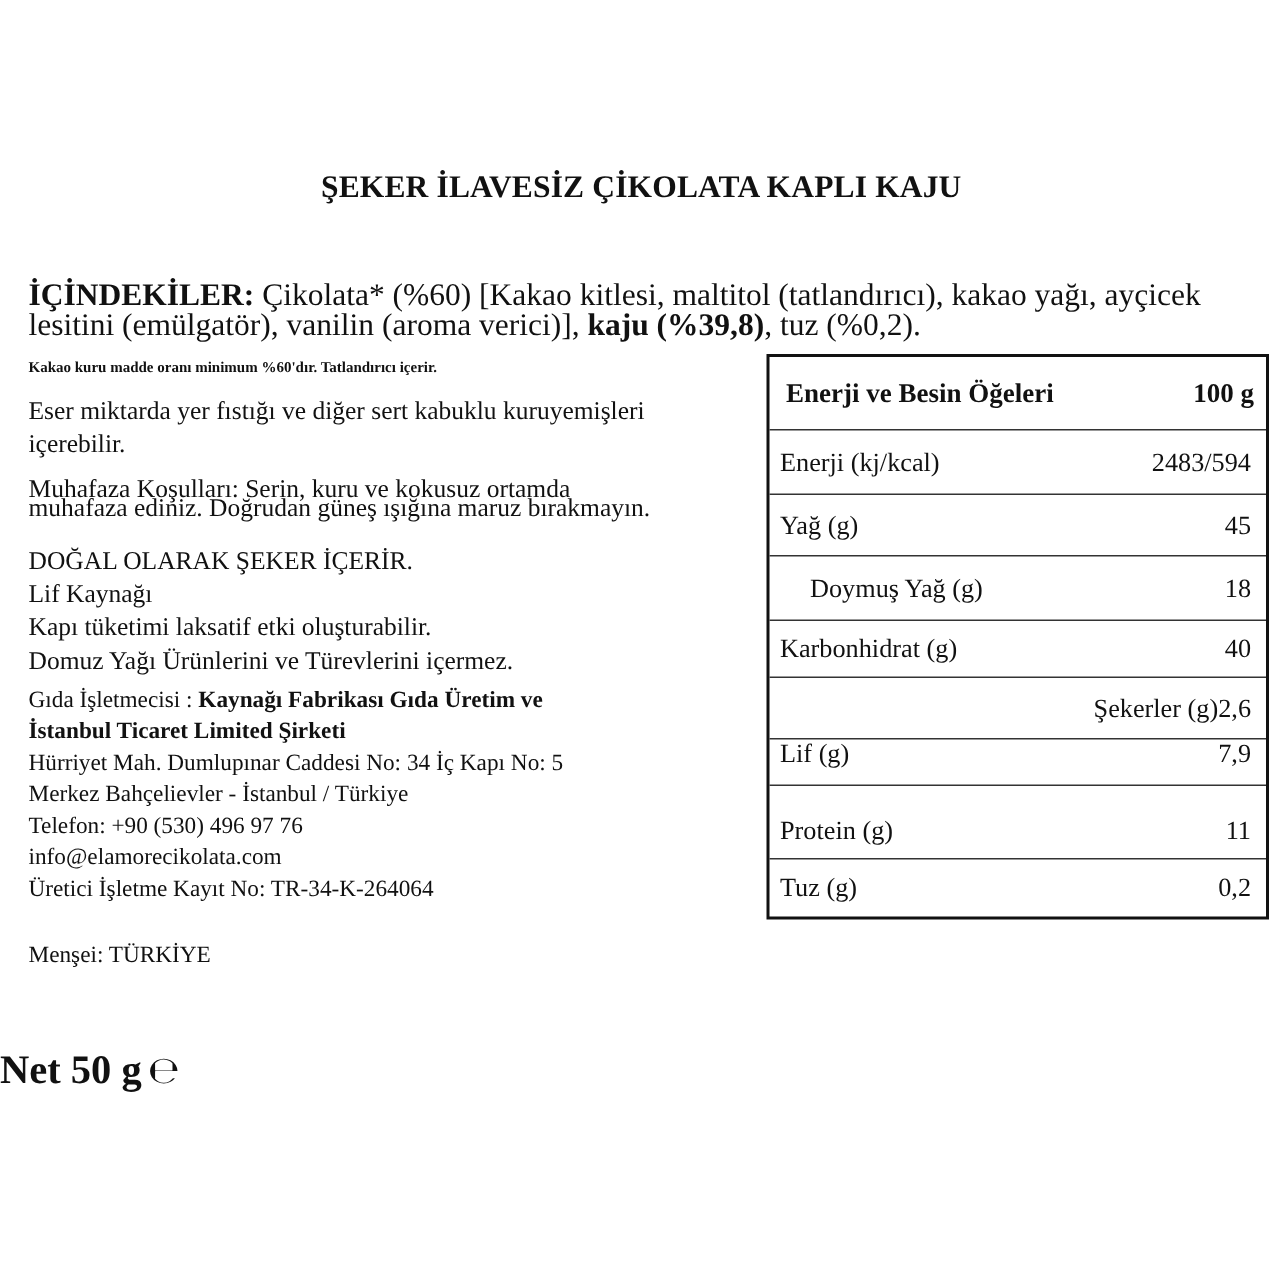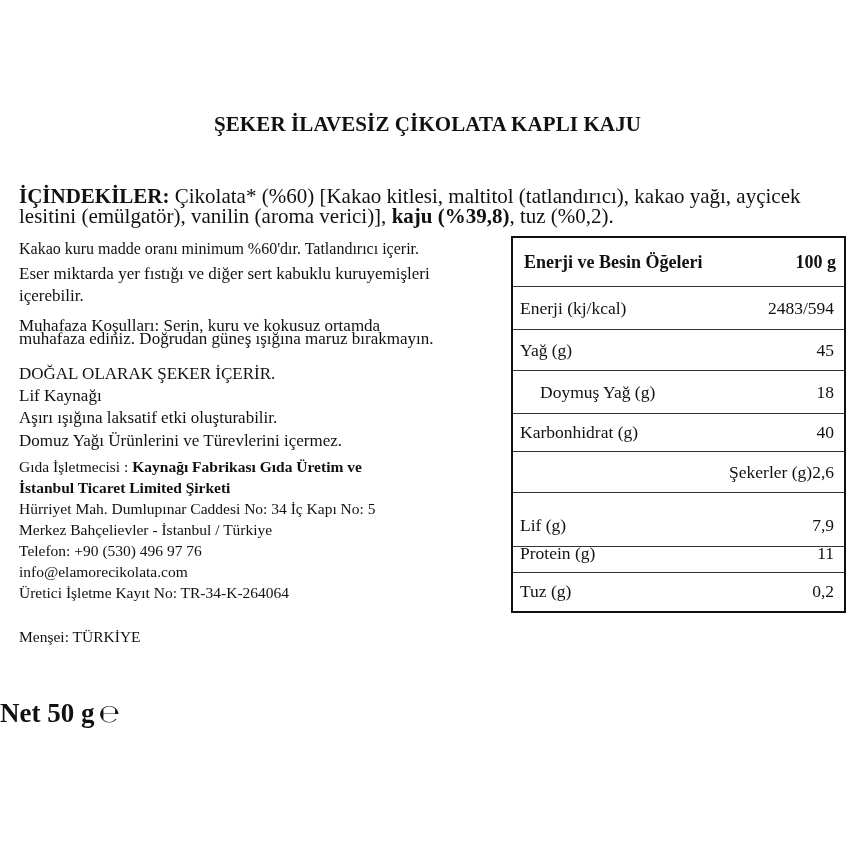--- a/index.html
+++ b/index.html
@@ -13,21 +13,21 @@
       position: absolute; left: 0; top: 112px; width: 855px; text-align: center;
       font-weight: bold; font-size: 21px; letter-spacing: 0.1px;
     }
 
     .ingredients {
       position: absolute; left: 19px; top: 186px; width: 820px;
       font-size: 21px; line-height: 20px;
     }
     .ingredients b { font-weight: bold; }
     .line { position: absolute; left: 19px; white-space: nowrap; }
-    .s13 { font-size: 16px; }
+    .s13 { font-size: 10px; font-weight: bold; }
     .s16 { font-size: 17px; }
     .s15 { font-size: 15.5px; }
     .bold { font-weight: bold; }
 
     .nutri {
       position: absolute; left: 511px; top: 236px; width: 335px; height: 377px;
       border: 2.5px solid #111; 
     }
     .nrow {
       position: absolute; left: 0; width: 100%;
@@ -55,21 +55,21 @@
     <b>İÇİNDEKİLER:</b><span> Çikolata* (%60) [Kakao kitlesi, maltitol (tatlandırıcı), kakao yağı, ayçicek lesitini (emülgatör), vanilin (aroma verici)], </span><b>kaju (%39,8)</b><span>, tuz (%0,2).</span>
   </div>
 
   <div class="line s13" style="top:240px;">Kakao kuru madde oranı minimum %60'dır. Tatlandırıcı içerir.</div>
   <div class="line s16" style="top:264px;">Eser miktarda yer fıstığı ve diğer sert kabuklu kuruyemişleri</div>
   <div class="line s16" style="top:286px;">içerebilir.</div>
   <div class="line s16" style="top:316px;">Muhafaza Koşulları: Serin, kuru ve kokusuz ortamda</div>
   <div class="line s16" style="top:329px;">muhafaza ediniz. Doğrudan güneş ışığına maruz bırakmayın.</div>
   <div class="line s16" style="top:364px;">DOĞAL OLARAK ŞEKER İÇERİR.</div>
   <div class="line s16" style="top:386px;">Lif Kaynağı</div>
-  <div class="line s16" style="top:408px;">Aşırı ışığına laksatif etki oluşturabilir.</div>
+  <div class="line s16" style="top:408px;">Kapı tüketimi laksatif etki oluşturabilir.</div>
   <div class="line s16" style="top:431px;">Domuz Yağı Ürünlerini ve Türevlerini içermez.</div>
 
   <div class="line s15" style="top:458px;">
     <span>Gıda İşletmecisi : </span><span class="bold">Kaynağı Fabrikası Gıda Üretim ve</span>
   </div>
   <div class="line s15 bold" style="top:479px;">İstanbul Ticaret Limited Şirketi</div>
   <div class="line s15" style="top:500px;">Hürriyet Mah. Dumlupınar Caddesi No: 34 İç Kapı No: 5</div>
   <div class="line s15" style="top:521px;">Merkez Bahçelievler - İstanbul / Türkiye</div>
   <div class="line s15" style="top:542px;">Telefon: +90 (530) 496 97 76</div>
   <div class="line s15" style="top:563px;">info@elamorecikolata.com</div>
@@ -94,21 +94,21 @@
       <span>18</span>
     </div>
     <div class="nrow" style="top:176px; height:38px;">
       <span>Karbonhidrat (g)</span>
       <span>40</span>
     </div>
     <div class="nrow" style="top:214px; height:41px;justify-content:flex-end;">
       <span class="indent">Şekerler (g)</span>
       <span>2,6</span>
     </div>
-    <div class="nrow" style="top:267px; height:42px;">
+    <div class="nrow" style="top:244px; height:42px;">
       <span>Lif (g)</span>
       <span>7,9</span>
     </div>
     <div class="nrow" style="top:297px; height:38px;">
       <span>Protein (g)</span>
       <span>11</span>
     </div>
     <div class="nrow last" style="top:335px; height:37px;">
       <span>Tuz (g)</span>
       <span>0,2</span>

